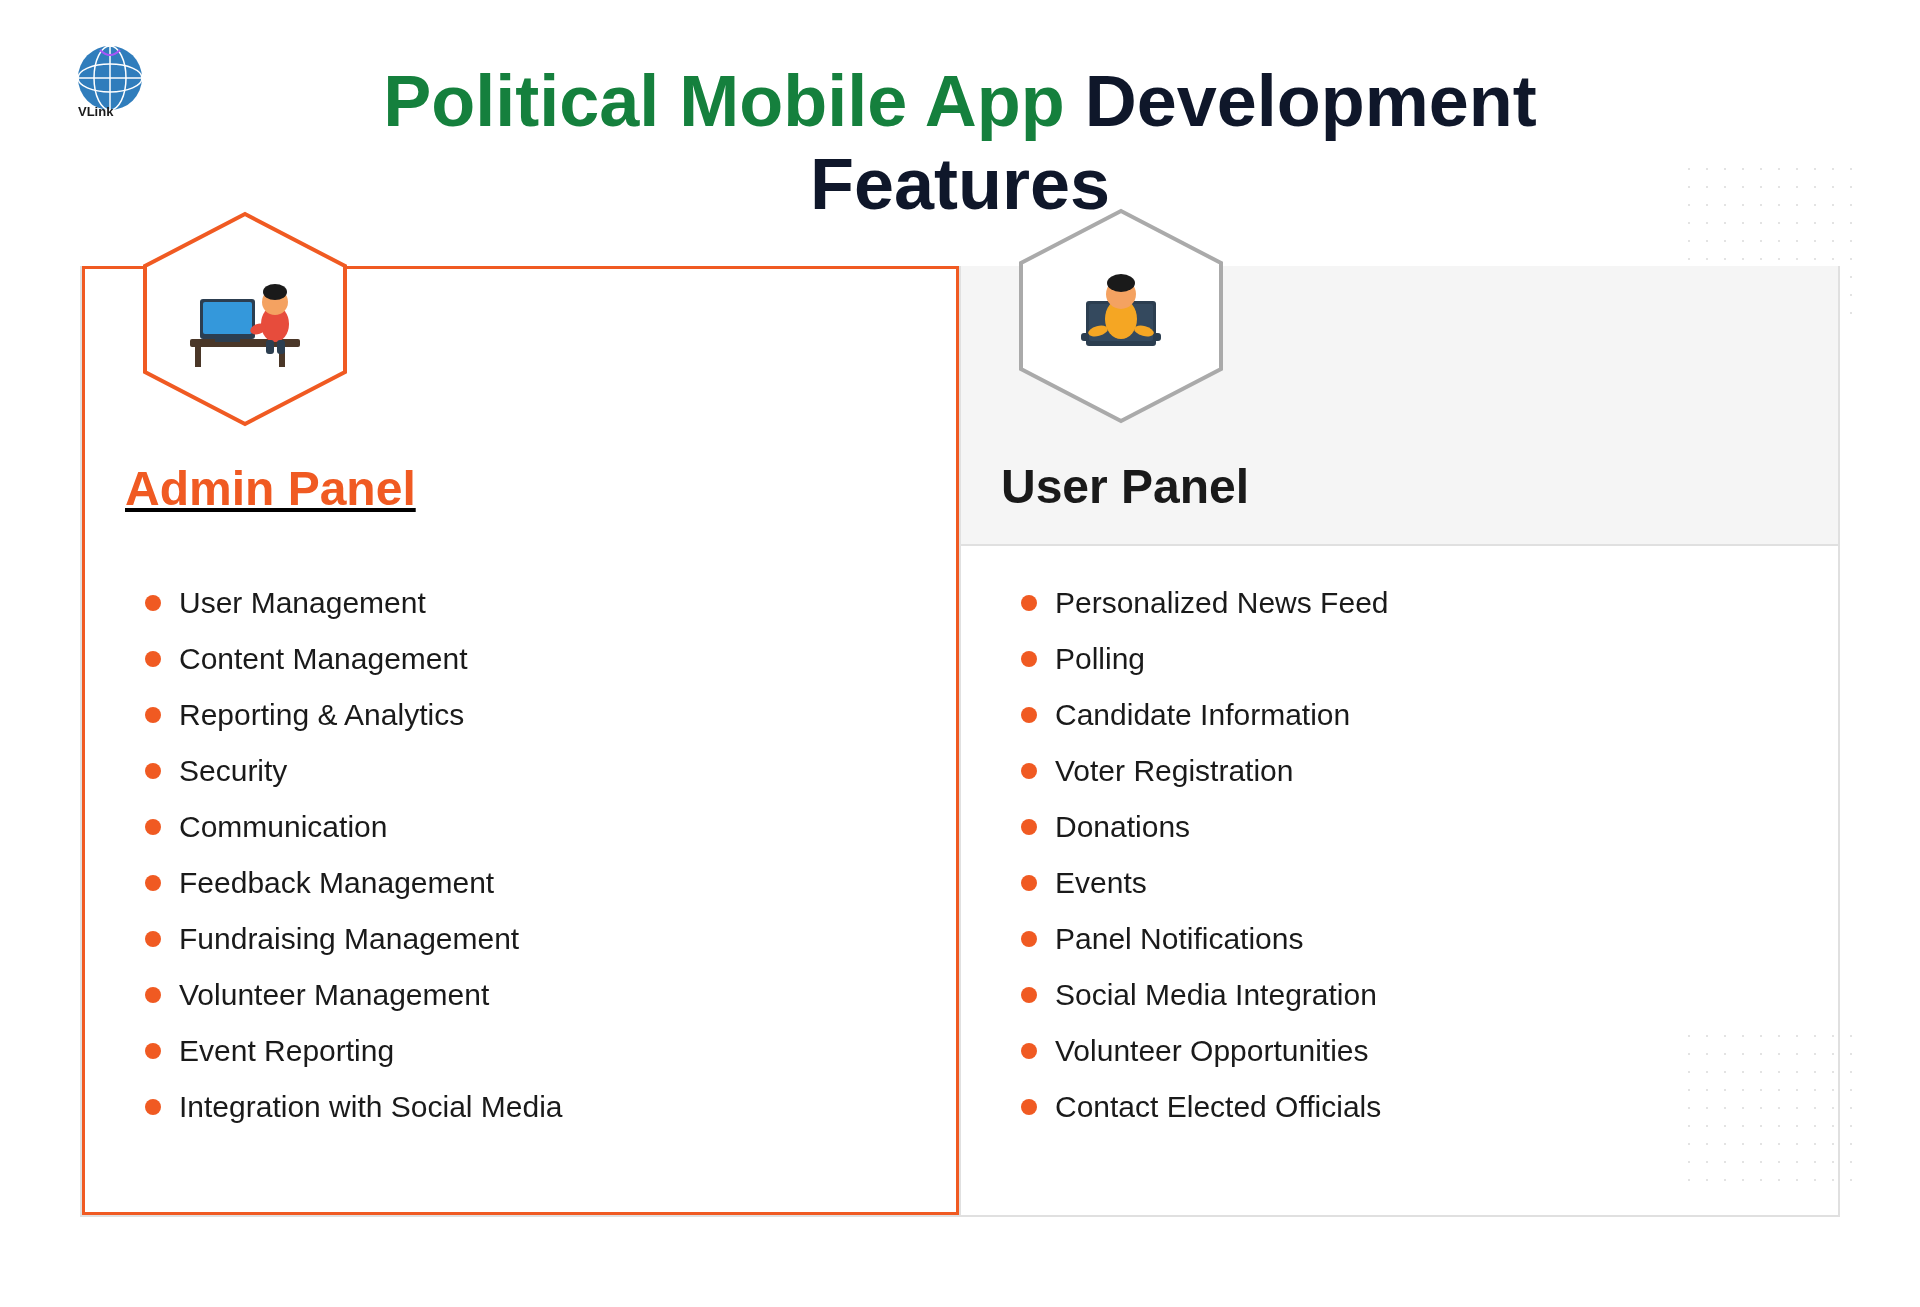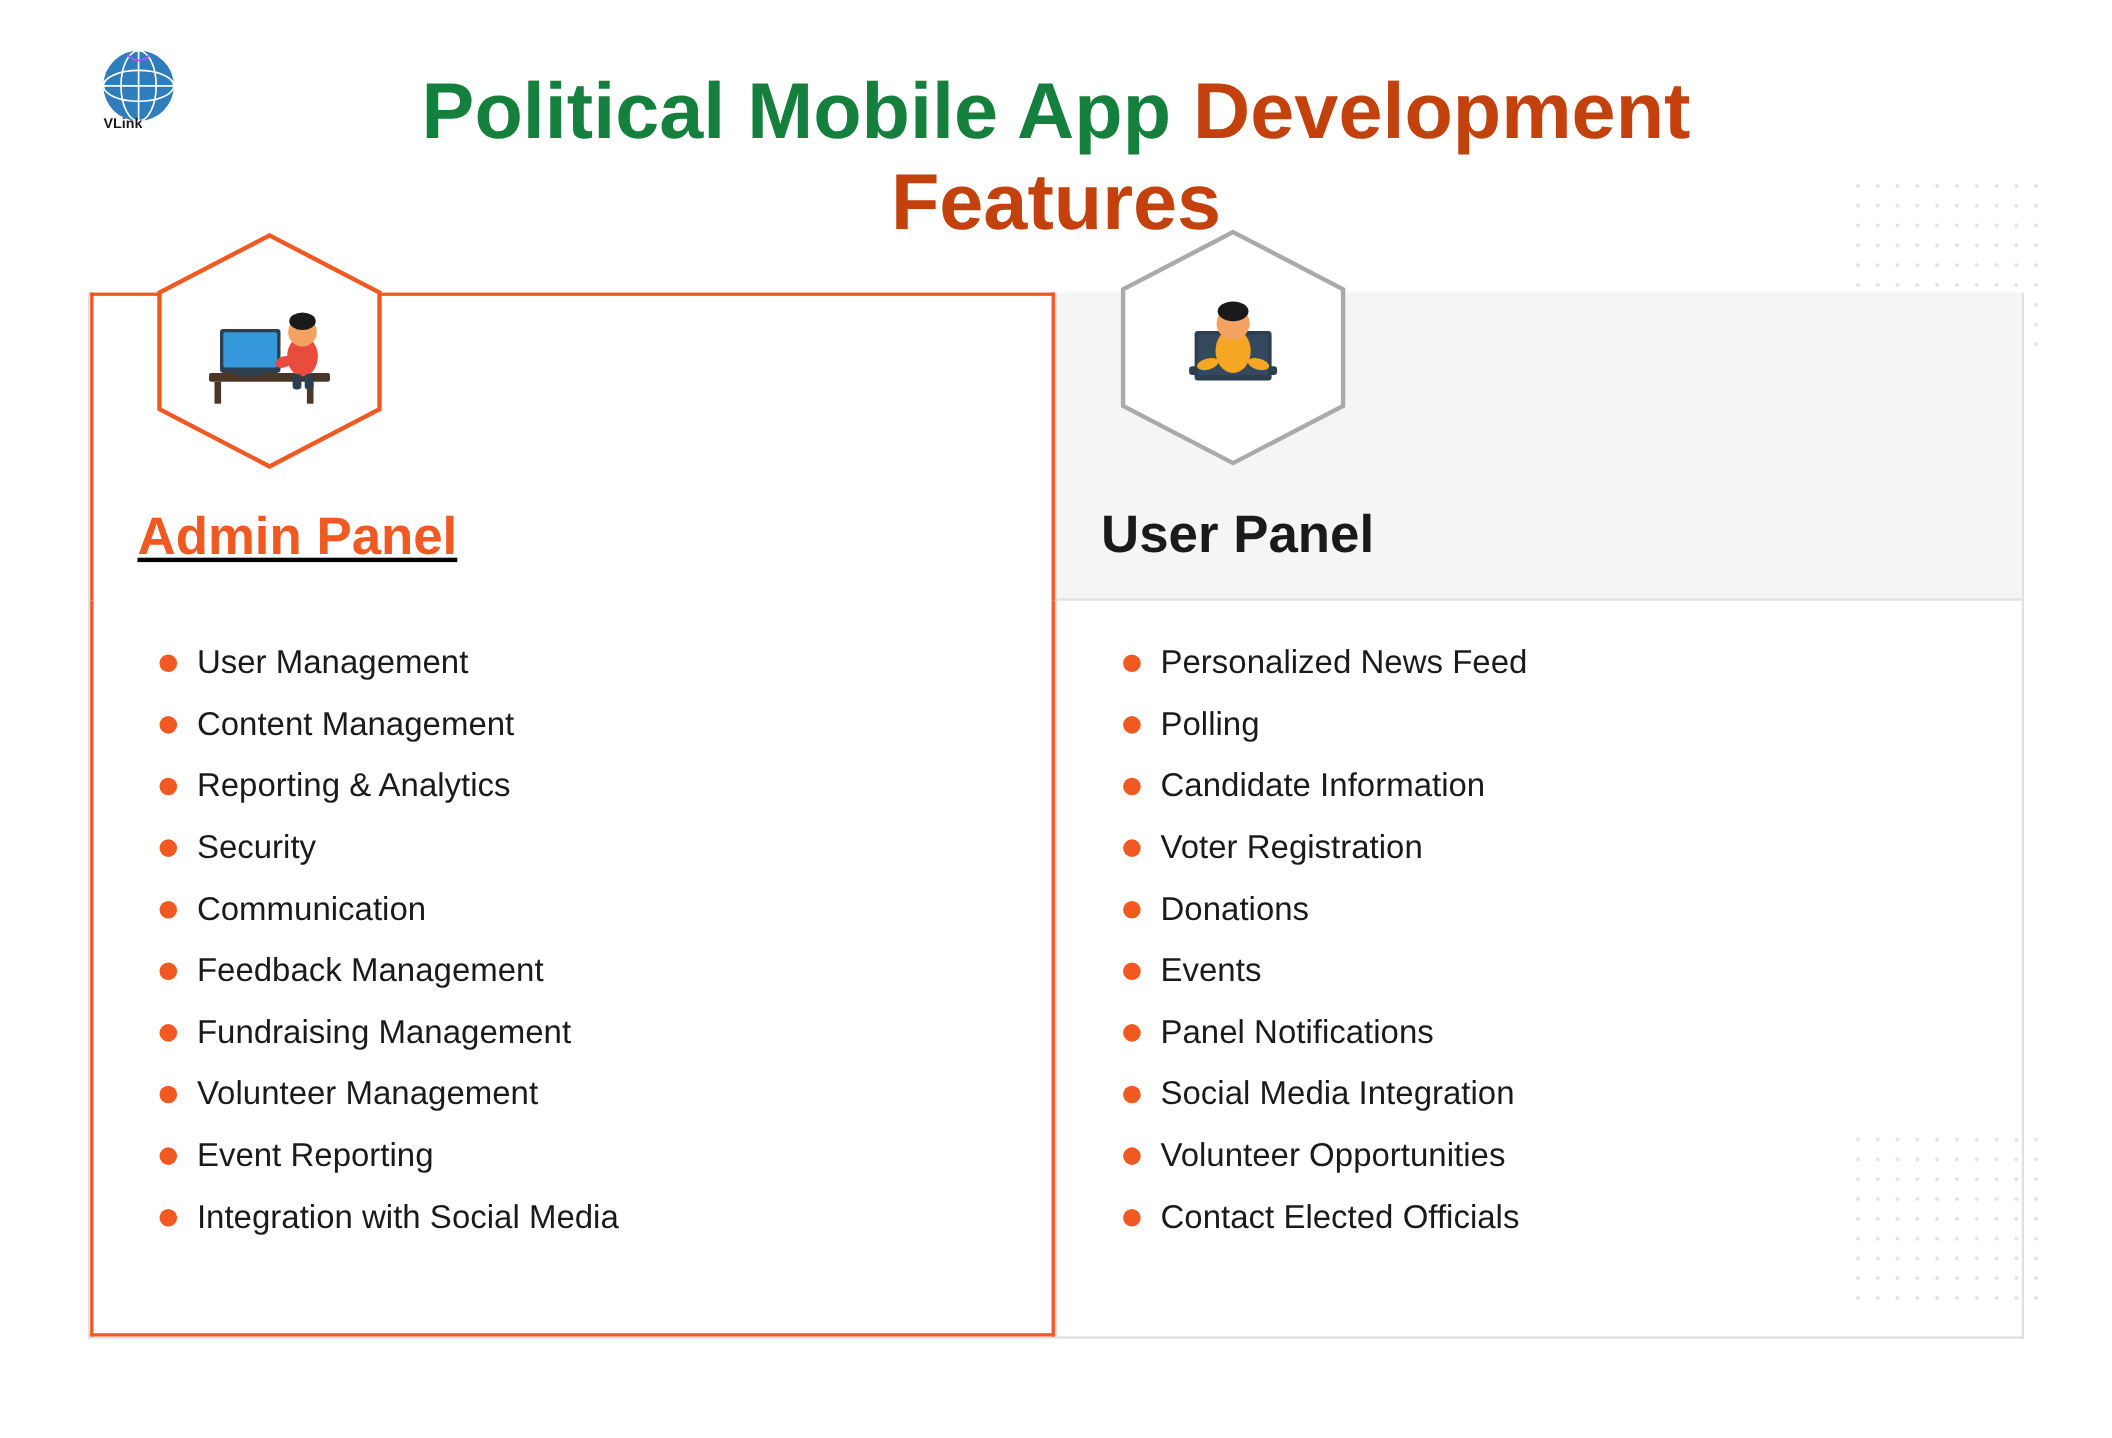--- a/index.html
+++ b/index.html
@@ -50,27 +50,27 @@
       font-size: 72px;
       font-weight: 900;
       line-height: 1.15;
     }
 
     .header-title .orange {
       color: #15803d;
     }
 
     .header-title .dark {
-      color: #c2410c;
+      color: #0f172a;
     }
 
     .logo {
       position: absolute;
       top: 40px;
-      left: 76px;
+      left: 60px;
       width: 120px;
       height: 80px;
     }
 
     
     .logo-svg {
       width: 120px;
       height: 80px;
     }
 

